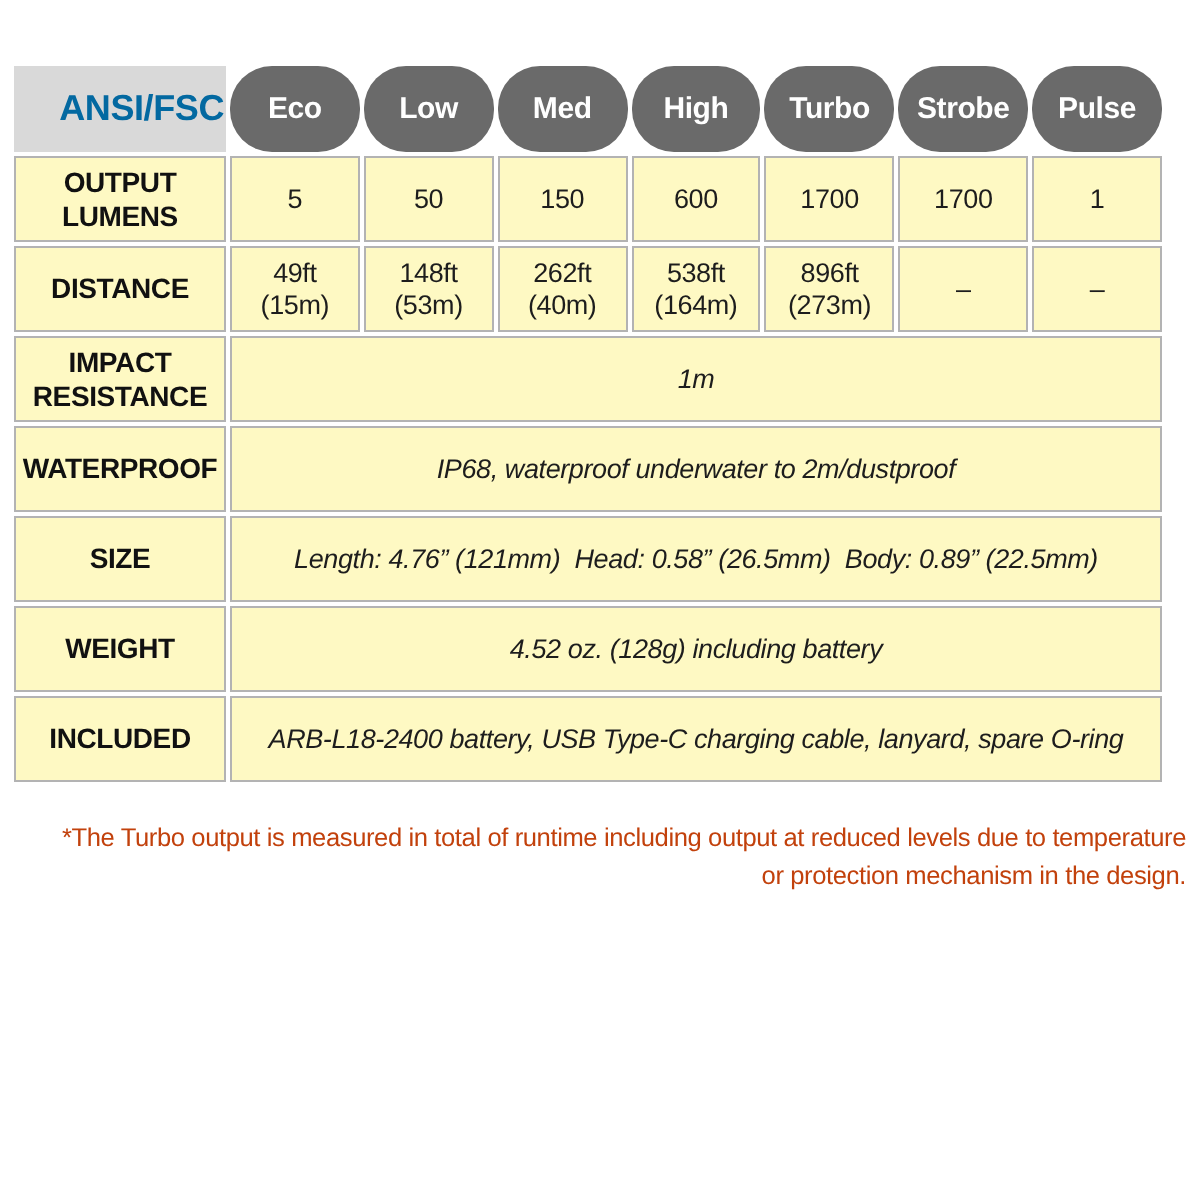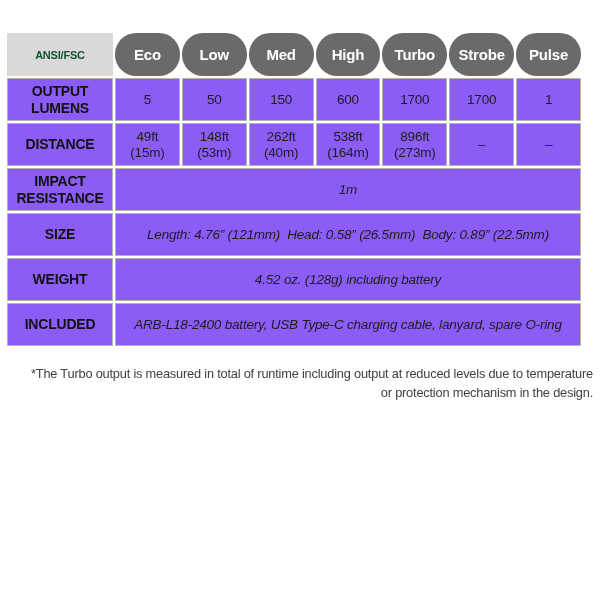--- a/index.html
+++ b/index.html
@@ -27,29 +27,30 @@
     background: #6a6a6a;
     color: #ffffff;
     font-size: 15px;
     font-weight: bold;
     height: 43px;
     letter-spacing: -0.2px;
     border-radius: 21px;
   }
   th.label-head {
     background: #d9d9d9;
-    color: #14532d;
-    font-size: 11px;
+    color: #0369a1;
+    font-size: 18px;
     font-weight: bold;
     height: 43px;
     letter-spacing: -0.2px;
+    text-align: right;
   }
   td {
     border: 1px solid #b3b3b3;
-    background: #8b5cf6;
+    background: #fef9c3;
     color: #1d1d1d;
     font-size: 13.5px;
     height: 43px;
     line-height: 1.18;
     white-space: pre-wrap;
     letter-spacing: -0.2px;
     margin-top: 30px;
   }
   td.row-label {
     font-weight: bold;
@@ -59,21 +60,21 @@
   }
   td.span-value {
     letter-spacing: -0.2px;
     font-style: italic;
   }
   .footnote {
     width: 588px;
     margin: 17px 0 0 5px;
     text-align: right;
     font-size: 12.8px;
-    color: #404040;
+    color: #c2410c;
     line-height: 1.45;
     white-space: pre-line;
     letter-spacing: -0.2px;
   }
 </style>
 </head>
 <body>
 
 <table class="spec-table">
   <colgroup>
@@ -124,20 +125,24 @@
 (273m)</td>
       <td>–</td>
       <td>–</td>
     </tr>
     <tr>
       <td class="row-label">IMPACT
 RESISTANCE</td>
       <td class="span-value" colspan="7">1m</td>
     </tr>
     <tr>
+      <td class="row-label">WATERPROOF</td>
+      <td class="span-value" colspan="7">IP68, waterproof underwater to 2m/dustproof</td>
+    </tr>
+    <tr>
       <td class="row-label">SIZE</td>
       <td class="span-value" colspan="7">Length: 4.76” (121mm)  Head: 0.58” (26.5mm)  Body: 0.89” (22.5mm)</td>
     </tr>
     <tr>
       <td class="row-label">WEIGHT</td>
       <td class="span-value" colspan="7">4.52 oz. (128g) including battery</td>
     </tr>
     <tr>
       <td class="row-label">INCLUDED</td>
       <td class="span-value" colspan="7">ARB-L18-2400 battery, USB Type-C charging cable, lanyard, spare O-ring</td>

